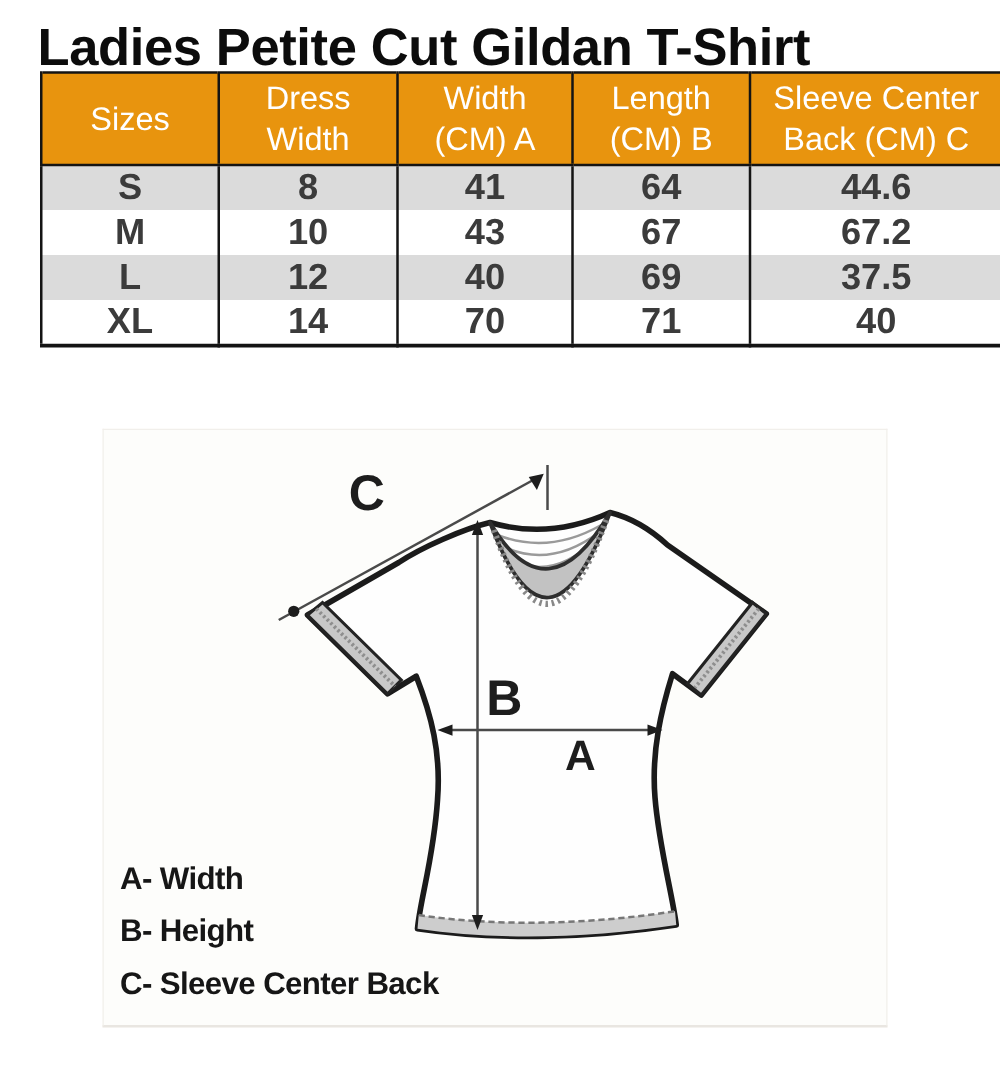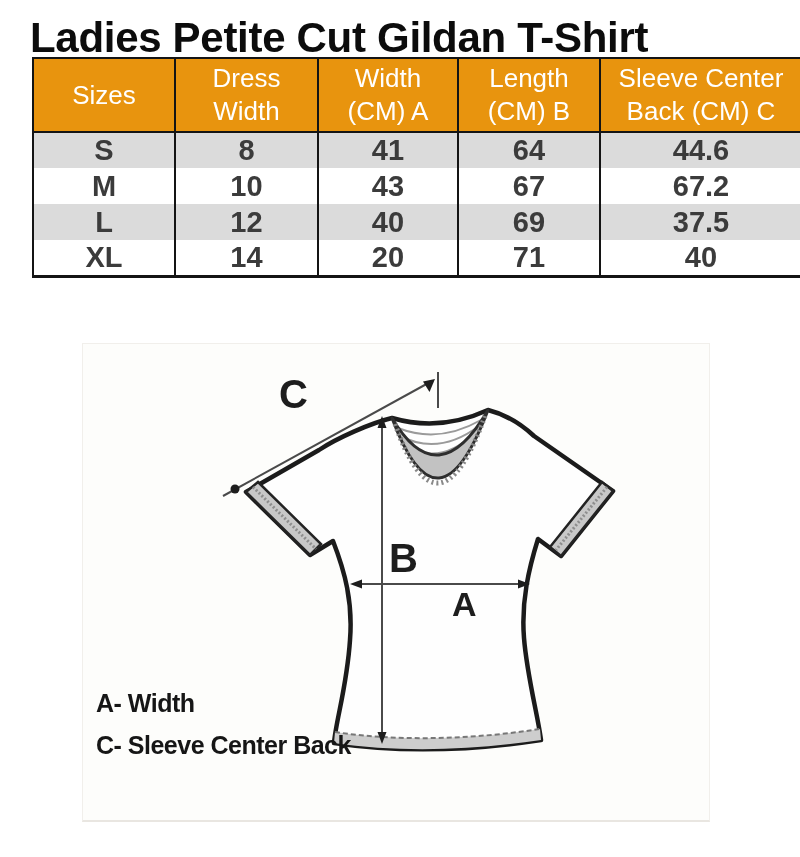--- a/index.html
+++ b/index.html
@@ -85,21 +85,21 @@
     <tr class="alt">
       <td>L</td>
       <td>12</td>
       <td>40</td>
       <td>69</td>
       <td>37.5</td>
     </tr>
     <tr class="plain">
       <td>XL</td>
       <td>14</td>
-      <td>20</td>
+      <td>70</td>
       <td>71</td>
       <td>40</td>
     </tr>
   </tbody>
 </table>
 
 <div class="diagram-box">
   <svg width="628" height="479" viewBox="0 0 628 479">
 
     <path d="M 309,74
@@ -146,15 +146,16 @@
     <polygon points="267,240 279,235.5 279,244.5" fill="#1d1d1d"></polygon>
     <polygon points="447,240 435,235.5 435,244.5" fill="#1d1d1d"></polygon>
 
     <text x="196" y="64" font-family="Liberation Sans, sans-serif" font-size="40" font-weight="bold" fill="#1d1d1d">C</text>
     <text x="306" y="228" font-family="Liberation Sans, sans-serif" font-size="40" font-weight="bold" fill="#1d1d1d">B</text>
     <text x="369" y="272" font-family="Liberation Sans, sans-serif" font-size="34" font-weight="bold" fill="#1d1d1d">A</text>
   </svg>
 
   <div class="legend">
     <div>A- Width</div>
+    <div>B- Height</div>
     <div>C- Sleeve Center Back</div>
   </div>
 </div>
 
 </body></html>

